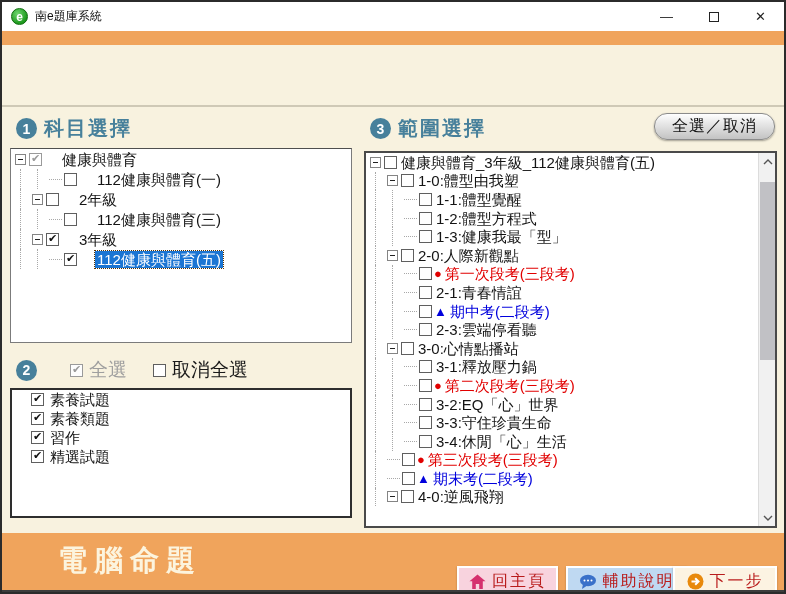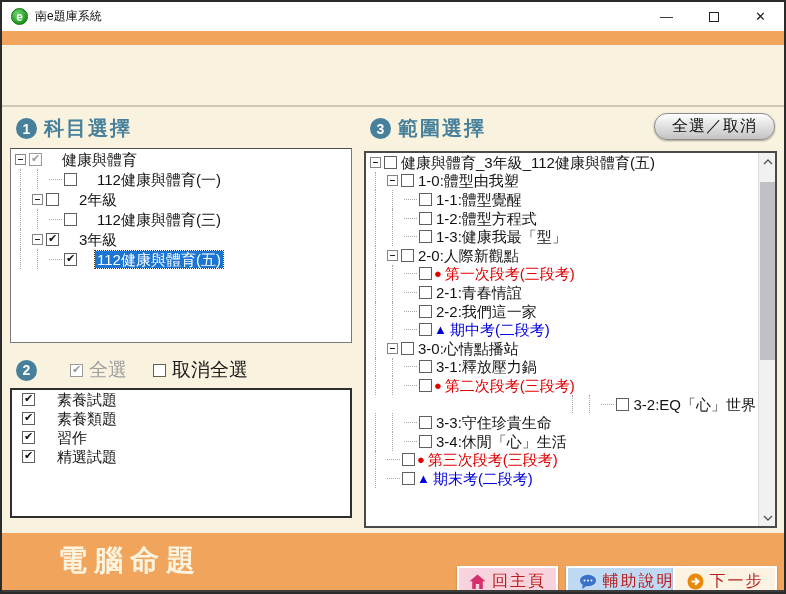--- a/index.html
+++ b/index.html
@@ -72,21 +72,21 @@
   .tlabel.blue { color:#0000dd; }
   .tlabel.selected { background:#1B75D3; color:#fff; outline:1px dotted #5a3200; }
   .marker { font-size:13px; line-height:1; margin-right:1px; }
   .marker.red { color:#e10000; } .marker.blue { color:#0000dd; }
 
   
   .hdr-check { display:flex; align-items:center; font-size:19px; color:#1a1a1a; margin-left:26px; }
   .hdr-check .cbx { margin-right:6px; }
   .cbx.disabled { background:#fdfdfd; border-color:#9a9a9a; }
   .hdr-check.disabled-label span.lab { color:#9f9f9f; }
-  .list-row { display:flex; align-items:center; height:19px; padding-left:10px;gap:16px; }
+  .list-row { display:flex; align-items:center; height:19px; padding-left:19px; }
   .list-row .cbx { margin-right:4px; }
 
   
   .pill-btn { position:absolute; left:652px; top:111px; width:121px; height:27px; border-radius:13px;
               background:linear-gradient(#ffffff,#e6e6e6 40%,#c3c3c3); border:1px solid #8b8b8b;
               font-size:16px; color:#111; display:flex; align-items:center; justify-content:center;
               letter-spacing:1px; cursor:pointer; box-shadow:0 1px 2px rgba(0,0,0,.35); }
 
   
   .scrollbar { position:absolute; right:0; top:0; bottom:0; width:17px; background:#F1F1F1;
@@ -280,33 +280,33 @@
           <span class="cbx"></span>
           <span style="width: 2px; flex: 0 0 auto;"></span>
           <span class="tlabel">2-1:青春情誼</span>
         </div>
         <div class="trow" style="height: 18.6px;">
           <span class="ind"></span>
           <span class="ind"></span>
           <span class="hstub" style="width: 13px;"></span>
           <span class="cbx"></span>
           <span style="width: 2px; flex: 0 0 auto;"></span>
-          <span class="tlabel">2-2:我們這一家</span>
-        </div>
-        <div class="trow" style="height: 18.6px;">
-          <span class="ind"></span>
-          <span class="ind"></span>
-          <span class="hstub" style="width: 13px;"></span>
-          <span class="cbx"></span>
-          <span style="width: 2px; flex: 0 0 auto;"></span>
           <span class="marker blue">▲</span>
           <span class="tlabel blue">期中考(二段考)</span>
         </div>
         <div class="trow" style="height: 18.6px;">
           <span class="ind"></span>
+          <span class="ind"></span>
+          <span class="hstub" style="width: 13px;"></span>
+          <span class="cbx"></span>
+          <span style="width: 2px; flex: 0 0 auto;"></span>
+          <span class="tlabel">2-3:雲端停看聽</span>
+        </div>
+        <div class="trow" style="height: 18.6px;">
+          <span class="ind"></span>
           <span class="ebox"></span>
           <span class="cbx"></span>
           <span style="width: 2px; flex: 0 0 auto;"></span>
           <span class="tlabel">3-0:心情點播站</span>
         </div>
         <div class="trow" style="height: 18.6px;">
           <span class="ind"></span>
           <span class="ind"></span>
           <span class="hstub" style="width: 13px;"></span>
           <span class="cbx"></span>
@@ -315,21 +315,21 @@
         </div>
         <div class="trow" style="height: 18.6px;">
           <span class="ind"></span>
           <span class="ind"></span>
           <span class="hstub" style="width: 13px;"></span>
           <span class="cbx"></span>
           <span style="width: 2px; flex: 0 0 auto;"></span>
           <span class="marker red">●</span>
           <span class="tlabel red">第二次段考(三段考)</span>
         </div>
-        <div class="trow" style="height: 18.6px; justify-content: flex-end;">
+        <div class="trow" style="height: 18.6px;">
           <span class="ind"></span>
           <span class="ind"></span>
           <span class="hstub" style="width: 13px;"></span>
           <span class="cbx"></span>
           <span style="width: 2px; flex: 0 0 auto;"></span>
           <span class="tlabel">3-2:EQ「心」世界</span>
         </div>
         <div class="trow" style="height: 18.6px;">
           <span class="ind"></span>
           <span class="ind"></span>
@@ -354,20 +354,27 @@
           <span class="marker red">●</span>
           <span class="tlabel red">第三次段考(三段考)</span>
         </div>
         <div class="trow" style="height: 18.6px;">
           <span class="ind"></span>
           <span class="hstub" style="width: 13px;"></span>
           <span class="cbx"></span>
           <span style="width: 2px; flex: 0 0 auto;"></span>
           <span class="marker blue">▲</span>
           <span class="tlabel blue">期末考(二段考)</span>
+        </div>
+        <div class="trow" style="height: 18.6px;">
+          <span class="ind"></span>
+          <span class="ebox"></span>
+          <span class="cbx"></span>
+          <span style="width: 2px; flex: 0 0 auto;"></span>
+          <span class="tlabel">4-0:逆風飛翔</span>
         </div>
       </div>
     <div class="scrollbar">
       <div class="sb-arrow sb-up">
         <svg width="10" height="6">
             <polyline points="1,5 5,1 9,5" fill="none" stroke="#555" stroke-width="1.4"></polyline>
           </svg>
       </div>
       <div class="sb-thumb"></div>
       <div class="sb-arrow sb-down">

